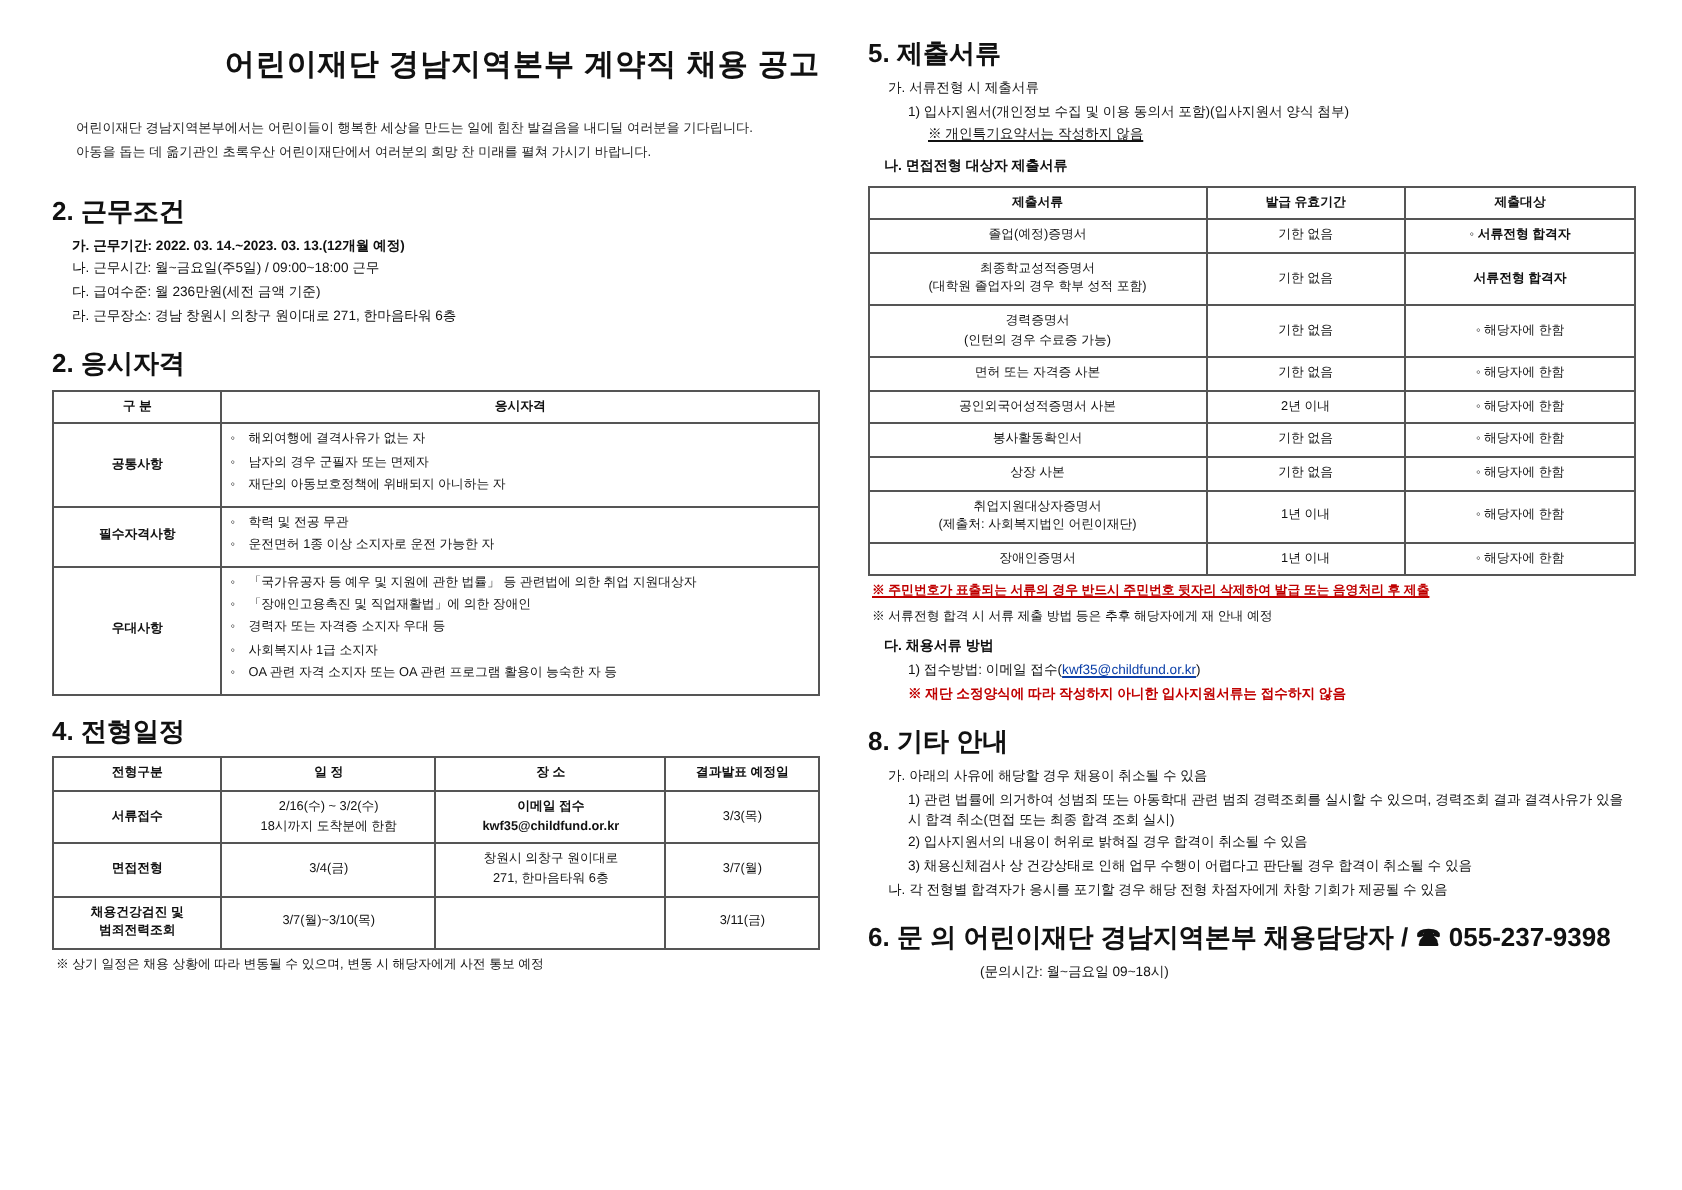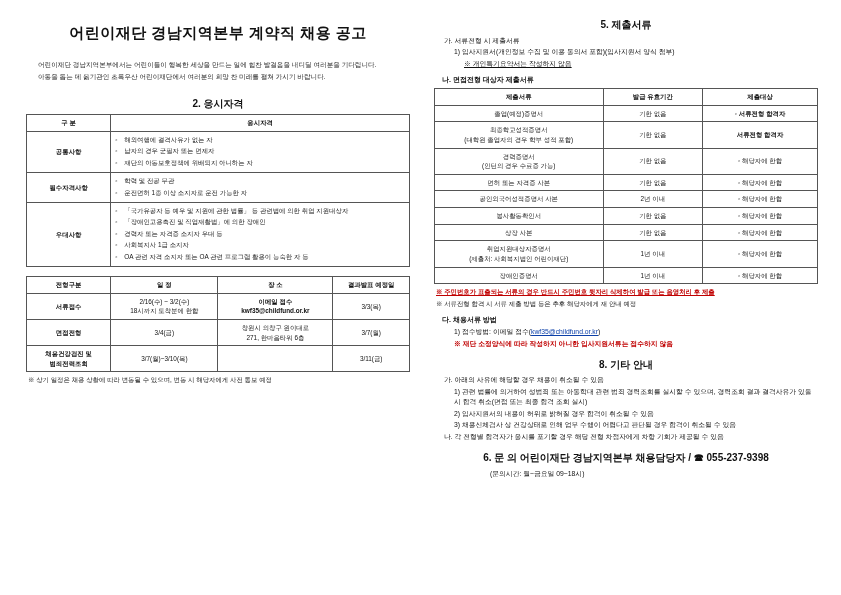--- a/index.html
+++ b/index.html
@@ -23,42 +23,41 @@
     box-sizing: border-box;
     padding: 18px 26px 10px 26px;
     display: flex;
     gap: 24px;
   }
   .col {
     width: 384px;
     flex: 0 0 384px;
   }
   .title {
-    text-align: center;
+    text-align: right;
     font-size: 15px;
     font-weight: bold;
     letter-spacing: 0.5px;
     margin: 4px 0 16px 0;
   }
   .intro {
     font-size: 6.6px;
     color: #222;
     line-height: 1.6;
     margin: 0 12px 14px 12px;
     text-align: justify;
   }
   .intro p { margin: 0 0 2px 0; }
   .sec {
     margin-bottom: 9px;
   }
   .sec-title {
     font-weight: bold;
-    font-size: 10px;
+    font-size: 13px;
     margin-bottom: 3px;
-    text-align: center;
   }
   .lines {
     margin-left: 10px;
   }
   .line {
     font-size: 6.8px;
     margin-bottom: 1.5px;
     line-height: 1.5;
   }
   .line.ind1 { margin-left: 10px; }
@@ -125,20 +124,29 @@
   <div class="col">
 
     <div class="title">어린이재단 경남지역본부 계약직 채용 공고</div>
 
     <div class="intro">
       <p>어린이재단 경남지역본부에서는 어린이들이 행복한 세상을 만드는 일에 힘찬 발걸음을 내디딜 여러분을 기다립니다.</p>
       <p>아동을 돕는 데 옮기관인 초록우산 어린이재단에서 여러분의 희망 찬 미래를 펼쳐 가시기 바랍니다.</p>
     </div>
 
 
+    <div class="sec">
+      <div class="sec-title">2. 근무조건</div>
+      <div class="lines">
+        <div class="line bold">가. 근무기간: 2022. 03. 14.~2023. 03. 13.(12개월 예정)</div>
+        <div class="line">나. 근무시간: 월~금요일(주5일) / 09:00~18:00 근무</div>
+        <div class="line">다. 급여수준: 월 236만원(세전 금액 기준)</div>
+        <div class="line">라. 근무장소: 경남 창원시 의창구 원이대로 271, 한마음타워 6층</div>
+      </div>
+    </div>
 
     <div class="sec">
       <div class="sec-title">2. 응시자격</div>
       <table>
         <colgroup>
             <col style="width:22%">
             <col style="width:78%">
           </colgroup>
         <thead>
           <tr>
@@ -176,20 +184,21 @@
                 <li>사회복지사 1급 소지자</li>
                 <li>OA 관련 자격 소지자 또는 OA 관련 프로그램 활용이 능숙한 자 등</li>
               </ul>
             </td>
           </tr>
         </tbody>
       </table>
     </div>
 
     <div class="sec">
+      <div class="sec-title">4. 전형일정</div>
       <table>
         <colgroup>
             <col style="width:22%">
             <col style="width:28%">
             <col style="width:30%">
             <col style="width:20%">
           </colgroup>
         <thead>
           <tr>
             <th>전형구분</th>

